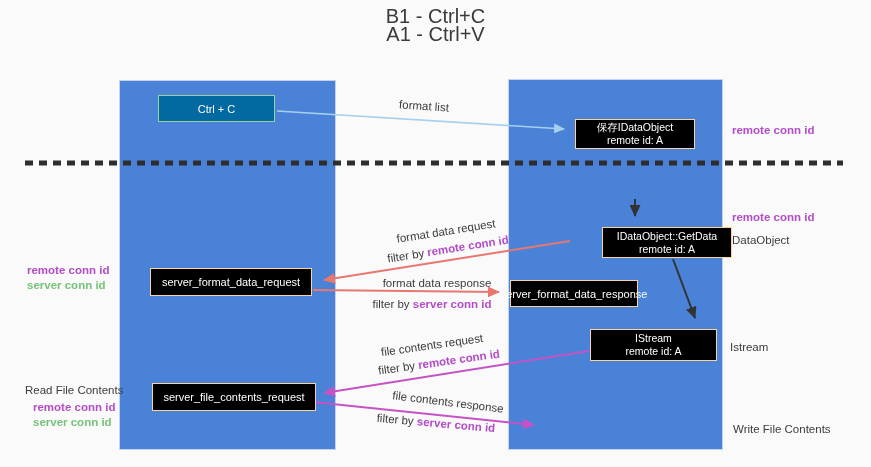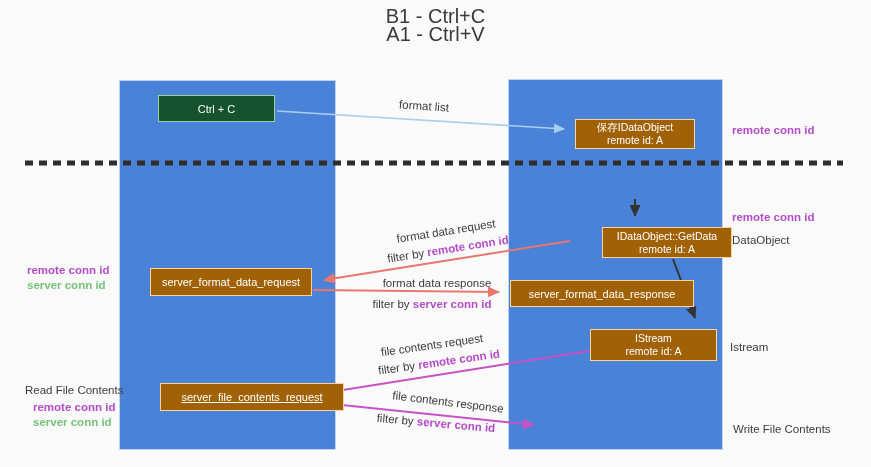--- a/index.html
+++ b/index.html
@@ -9,22 +9,22 @@
   .title { position:absolute; top:7px; left:0; width:100%; text-align:center;
            font-size:20px; line-height:18px; color:#3a3a3a; }
 
   .col-header { position:absolute; width:140px; text-align:center;
                 font-size:11.5px; line-height:14px; color:#3a3a3a; }
 
   .lifeline { position:absolute; background:#4A82D8; border:1px solid #c3d3ef; }
 
   .node { position:absolute; display:flex; flex-direction:column; align-items:center;
           justify-content:center; text-align:center; color:#ffffff; }
-  .node.orange { background:#a16207; border:1px solid #fdd29b; }
-  .node.green  { background:#14532d; border:1px solid #9bd49b; }
+  .node.orange { background:#000000; border:1px solid #fdd29b; }
+  .node.green  { background:#0369a1; border:1px solid #9bd49b; }
   .node .l1 { font-size:10.5px; line-height:13px; }
   .node .l2 { font-size:10.5px; line-height:13px; }
   .node.single { font-size:11px; }
 
   .arrow-label { position:absolute; white-space:nowrap; font-size:11.5px; color:#3c3c3c;
                  transform-origin:center center; }
   .cid-purple { color:#B44CC8; font-weight:bold; }
 
   .side-label { position:absolute; white-space:nowrap; font-size:11.5px; color:#3c3c3c; }
   .side-label.purple { color:#B44CC8; font-weight:bold; }
@@ -87,28 +87,28 @@
   </div>
 
 
   <div class="node orange" style="left:602px; top:227px; width:130px; height:31px;">
     <div class="l1">IDataObject::GetData</div>
     <div class="l2">remote id: A</div>
   </div>
 
   <div class="node orange single" style="left:150px; top:268px; width:162px; height:28px;">server_format_data_request</div>
 
-  <div class="node orange single" style="left:510px; top:280px; width:184px; height:27px;">server_format_data_response</div>
+  <div class="node orange single" style="left:510px; top:280px; width:128px; height:27px;">server_format_data_response</div>
 
   <div class="node orange" style="left:590px; top:329px; width:127px; height:32px;">
     <div class="l1">IStream</div>
     <div class="l2">remote id: A</div>
   </div>
 
-  <div class="node orange single" style="left:160px; top:383px; width:184px; height:28px;text-decoration:underline;">server_file_contents_request</div>
+  <div class="node orange single" style="left:152px; top:383px; width:164px; height:28px;">server_file_contents_request</div>
 
 
   <div class="arrow-label" style="left:424px; top:106px; transform:translate(-50%,-50%) rotate(4deg);">format list</div>
 
   <div class="arrow-label" style="left:446px; top:231px; transform:translate(-50%,-50%) rotate(-9deg);">format data request</div>
   <div class="arrow-label" style="left:448px; top:249px; transform:translate(-50%,-50%) rotate(-9deg);">
     <span>filter by</span>
     <span class="cid-purple">remote conn id</span>
   </div>
 

